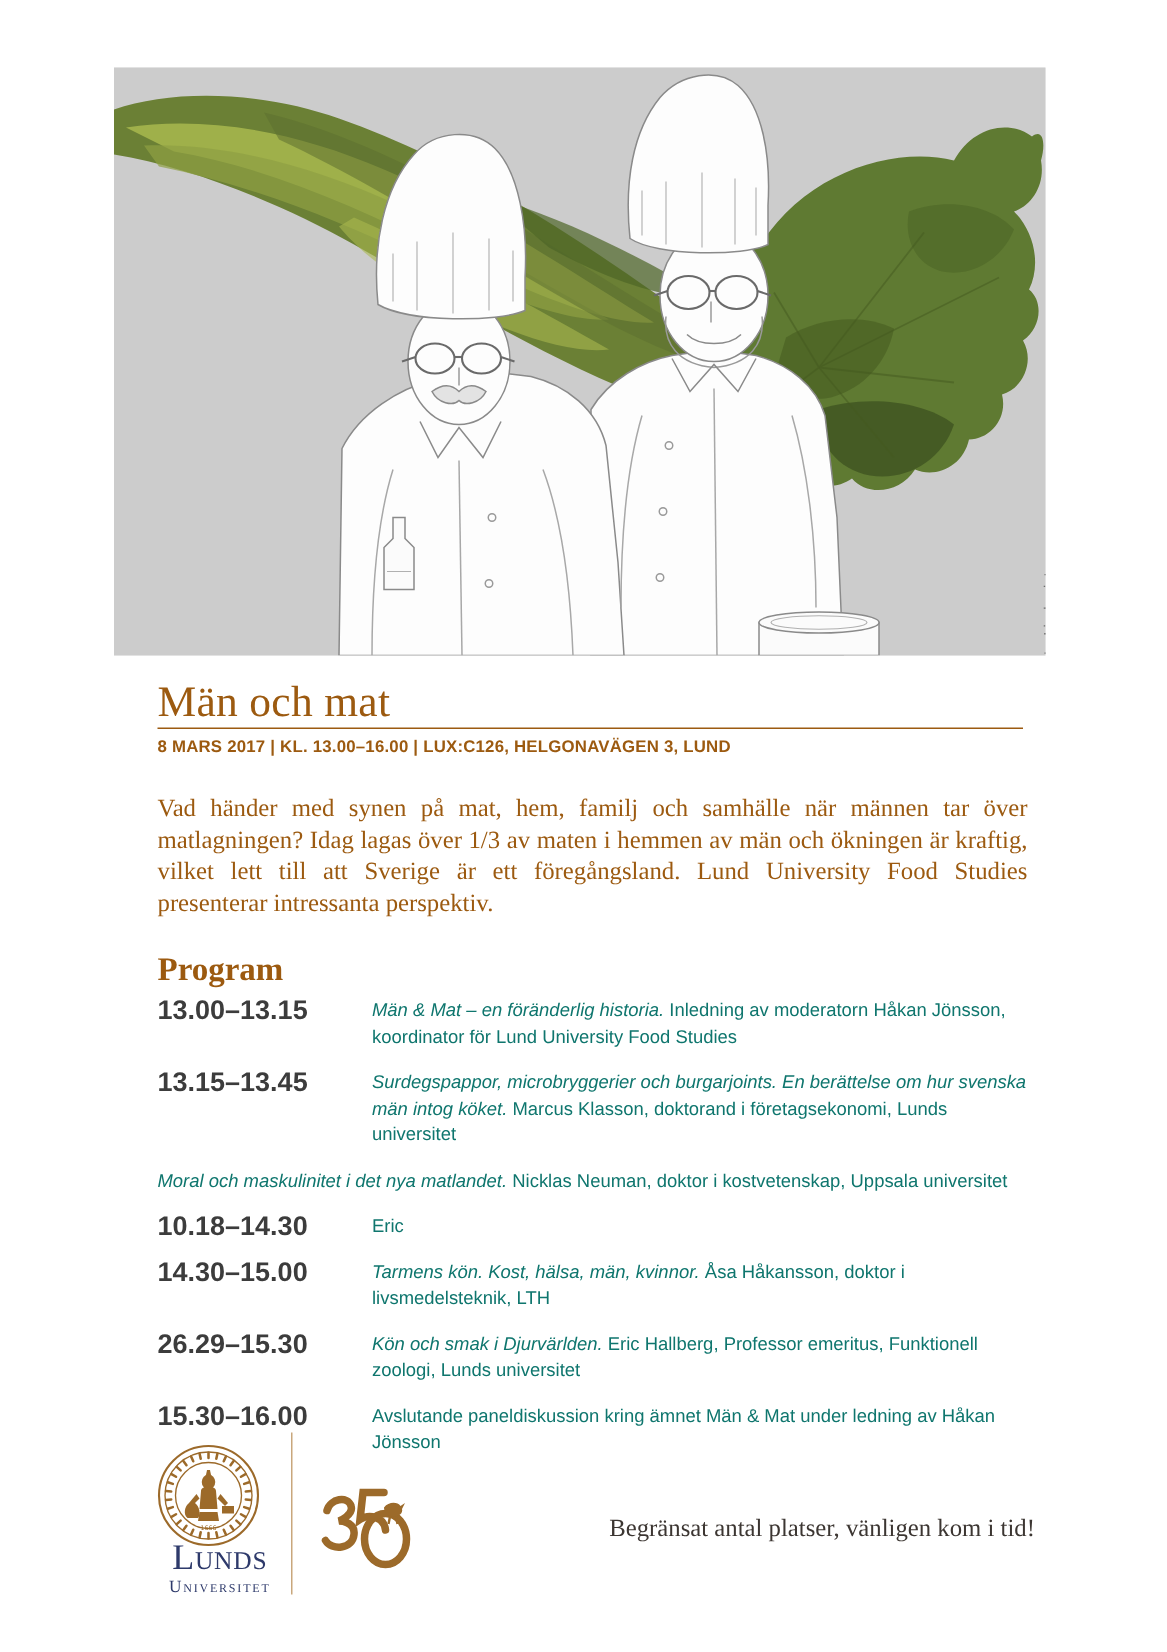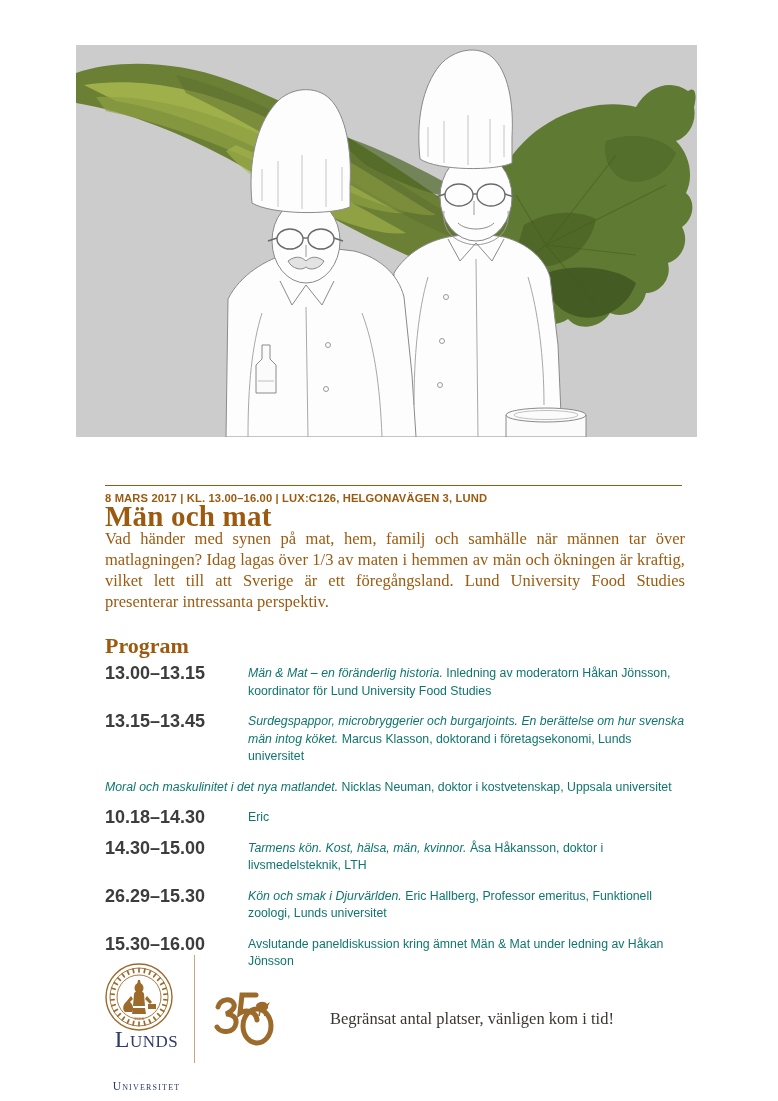--- a/index.html
+++ b/index.html
@@ -39,24 +39,23 @@
     font-family: "DejaVu Sans", sans-serif;
   }
 
   
   .title {
     position: absolute;
     left: 105px;
     top: 452px;
     font-family: "Liberation Serif", serif;
     font-size: 29px;
-    font-weight: bold;
+    font-weight: normal;
     color: #9c5a10;
     letter-spacing: 0.2px;
-    margin-top: 48px;
   }
   .title-rule {
     position: absolute;
     left: 105px;
     top: 485px;
     width: 577px;
     height: 1px;
     background: #9c5a10;
   }
   .datetime {
@@ -153,41 +152,40 @@
     line-height: 25px;
     display: block;
   }
   .logo-wordmark .universitet {
     font-family: "Liberation Serif", serif;
     font-size: 11.5px;
     color: #2e3a6b;
     letter-spacing: 1.2px;
     line-height: 13px;
     display: block;
-    margin-top: 28px;
   }
   .logo-divider {
     position: absolute;
     left: 178px;
     top: 0px;
     width: 1px;
     height: 108px;
     background: #c9a77c;
   }
   .logo-350 {
     position: absolute;
     left: 196px;
     top: 28px;
   }
   .tagline {
     position: absolute;
     left: 330px;
     top: 1009px;
     width: 360px;
-    text-align: left;
+    text-align: right;
     font-family: "Liberation Serif", serif;
     font-size: 16.5px;
     color: #3c3632;
   }
   .sc { font-variant: small-caps; }
 </style>
 </head>
 <body>
 
 <div class="poster-image">

